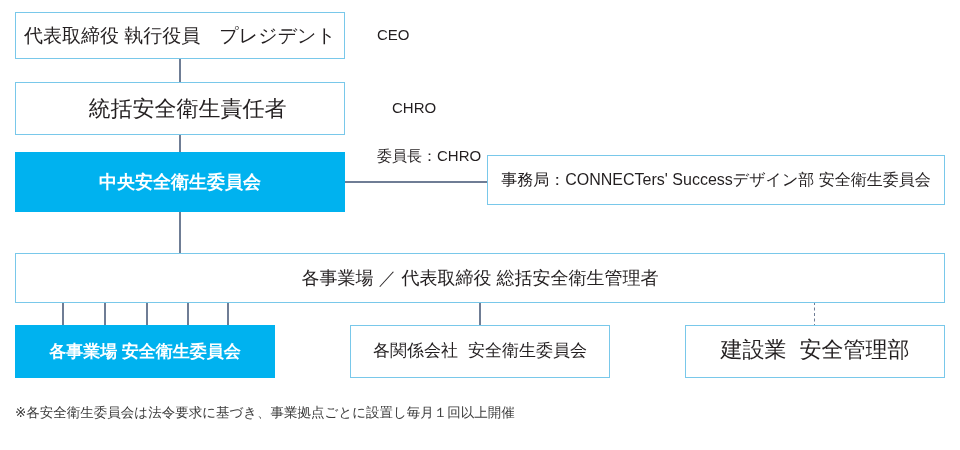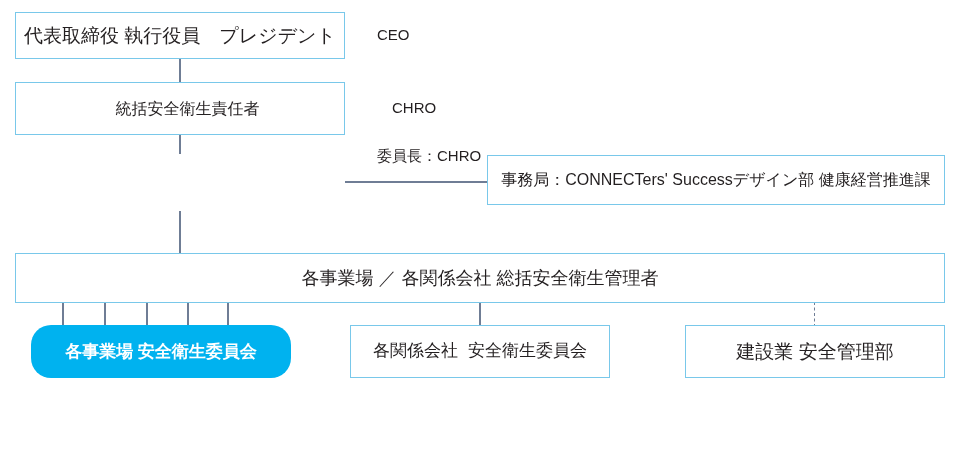--- a/index.html
+++ b/index.html
@@ -40,27 +40,27 @@
     font-weight: bold;
   }
   .node-text {
     display: block;
     padding: 0 8px;
     white-space: nowrap;
   }
 
   
   #node-ceo      { left: 15px;  top: 12px;  width: 330px; height: 47px;  font-size: 19px; }
-  #node-chro     { left: 15px;  top: 82px;  width: 330px; height: 53px;  font-size: 16px; padding-left: 15px; }
+  #node-chro     { left: 15px;  top: 82px;  width: 330px; height: 53px;  font-size: 22px; padding-left: 15px; }
   #node-central  { left: 15px;  top: 152px; width: 330px; height: 60px;  font-size: 18px; }
   #node-office   { left: 487px; top: 155px; width: 458px; height: 50px;  font-size: 16px; }
   #node-general  { left: 15px;  top: 253px; width: 930px; height: 50px;  font-size: 18px; }
-  #node-site     { left: 31px;  top: 325px; width: 260px; height: 53px;  font-size: 17px; border-radius: 20px; }
+  #node-site     { left: 15px;  top: 325px; width: 260px; height: 53px;  font-size: 17px; }
   #node-affil    { left: 350px; top: 325px; width: 260px; height: 53px;  font-size: 17px; font-family: Liberation Mono, monospace; }
-  #node-constr   { left: 685px; top: 325px; width: 260px; height: 53px;  font-size: 19px; }
+  #node-constr   { left: 685px; top: 325px; width: 260px; height: 53px;  font-size: 22px; font-family: Liberation Mono, monospace; }
 
   
   .vline {
     position: absolute;
     width: 1.5px;
     background: #6f7d95;
     z-index: 1;
   }
   .hline {
     position: absolute;
@@ -130,39 +130,43 @@
   <div class="vline dashed" id="conn-constr"></div>
 
   <div class="node white" id="node-ceo">
     <span class="node-text">代表取締役 執行役員　プレジデント</span>
   </div>
 
   <div class="node white" id="node-chro">
     <span class="node-text">統括安全衛生責任者</span>
   </div>
 
+  <div class="node blue" id="node-central">
+    <span class="node-text">中央安全衛生委員会</span>
+  </div>
 
   <div class="node white" id="node-office">
-    <span class="node-text">事務局：CONNECTers' Successデザイン部 健康経営推進課</span>
+    <span class="node-text">事務局：CONNECTers' Successデザイン部 安全衛生委員会</span>
   </div>
 
   <div class="node white" id="node-general">
-    <span class="node-text">各事業場 ／ 各関係会社 総括安全衛生管理者</span>
+    <span class="node-text">各事業場 ／ 代表取締役 総括安全衛生管理者</span>
   </div>
 
   <div class="node blue" id="node-site">
     <span class="node-text">各事業場 安全衛生委員会</span>
   </div>
 
   <div class="node white" id="node-affil">
     <span class="node-text">各関係会社 安全衛生委員会</span>
   </div>
 
   <div class="node white" id="node-constr">
     <span class="node-text">建設業 安全管理部</span>
   </div>
 
   <div class="side-label" id="label-ceo">CEO</div>
   <div class="side-label" id="label-chro">CHRO</div>
   <div class="side-label" id="label-chair">委員長：CHRO</div>
 
+  <div id="footnote">※各安全衛生委員会は法令要求に基づき、事業拠点ごとに設置し毎月１回以上開催</div>
 
 </div>
 
 </body></html>

